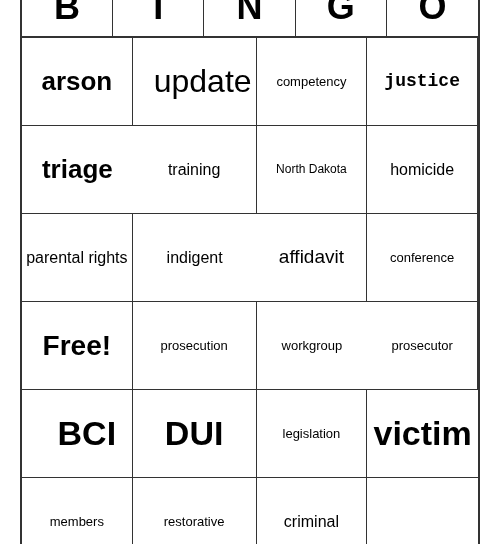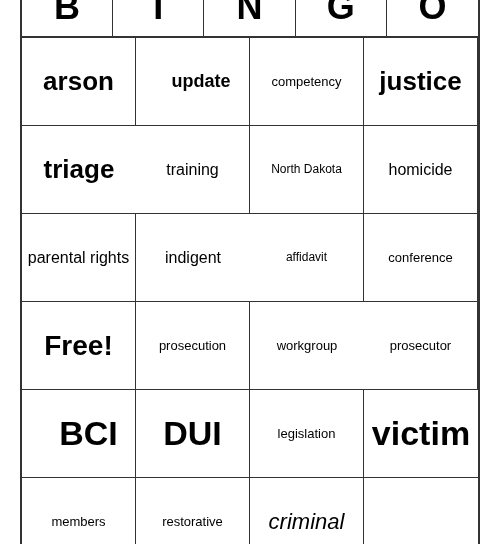--- a/index.html
+++ b/index.html
@@ -80,48 +80,48 @@
       <div class="bingo-header-cell">I</div>
       <div class="bingo-header-cell">N</div>
       <div class="bingo-header-cell">G</div>
       <div class="bingo-header-cell">O</div>
     </div>
   <div class="bingo-grid">
   <div class="bingo-cell">
         <span style="font-size: 26px; font-weight: bold;">arson</span>
       </div>
       <div class="bingo-cell">
-        <span style="font-size: 18px; font-weight: bold; margin-left: 17px;">update</span>
+        <span style="font-size: 32px; font-weight: normal; margin-left: 17px;">update</span>
       </div>
       <div class="bingo-cell">
         <span style="font-size: 13px;">competency</span>
       </div>
       <div class="bingo-cell">
-        <span style="font-size: 26px; font-weight: bold;">justice</span>
+        <span style="font-size: 18px; font-weight: bold; font-family: Liberation Mono, monospace;">justice</span>
       </div>
       <div class="bingo-cell">
         <span style="font-size: 26px; font-weight: bold;">triage</span>
       </div>
       <div class="bingo-cell">
         <span style="font-size: 16px;">training</span>
       </div>
       <div class="bingo-cell">
         <span style="font-size: 12px;">North Dakota</span>
       </div>
       <div class="bingo-cell">
         <span style="font-size: 16px;">homicide</span>
       </div>
       <div class="bingo-cell">
         <span style="font-size: 16px;">parental rights</span>
       </div>
       <div class="bingo-cell">
         <span style="font-size: 16px;">indigent</span>
       </div>
       <div class="bingo-cell">
-        <span style="font-size: 12px;">affidavit</span>
+        <span style="font-size: 19px;">affidavit</span>
       </div>
       <div class="bingo-cell">
         <span style="font-size: 13px;">conference</span>
       </div>
       <div class="bingo-cell">
         <span style="font-size: 28px; font-weight: bold;">Free!</span>
       </div>
       <div class="bingo-cell">
         <span style="font-size: 13px;">prosecution</span>
       </div>
@@ -143,16 +143,16 @@
       <div class="bingo-cell">
         <span style="font-size: 34px; font-weight: bold;">victim</span>
       </div>
       <div class="bingo-cell">
         <span style="font-size: 13px;">members</span>
       </div>
       <div class="bingo-cell">
         <span style="font-size: 13px;">restorative</span>
       </div>
       <div class="bingo-cell">
-        <span style="font-size: 22px; font-style: italic;">criminal</span>
+        <span style="font-size: 16px;">criminal</span>
       </div>
     </div>
 </div>
 
 </body></html>

